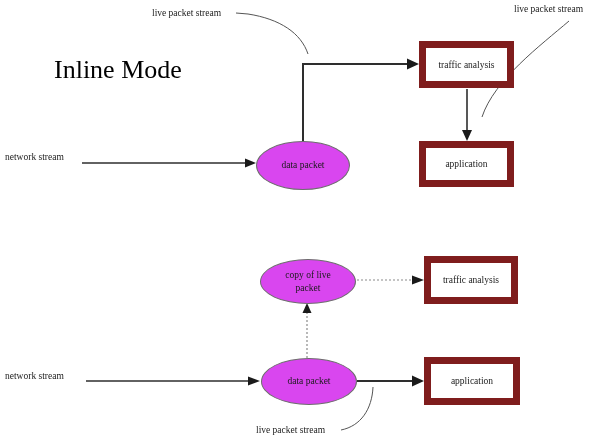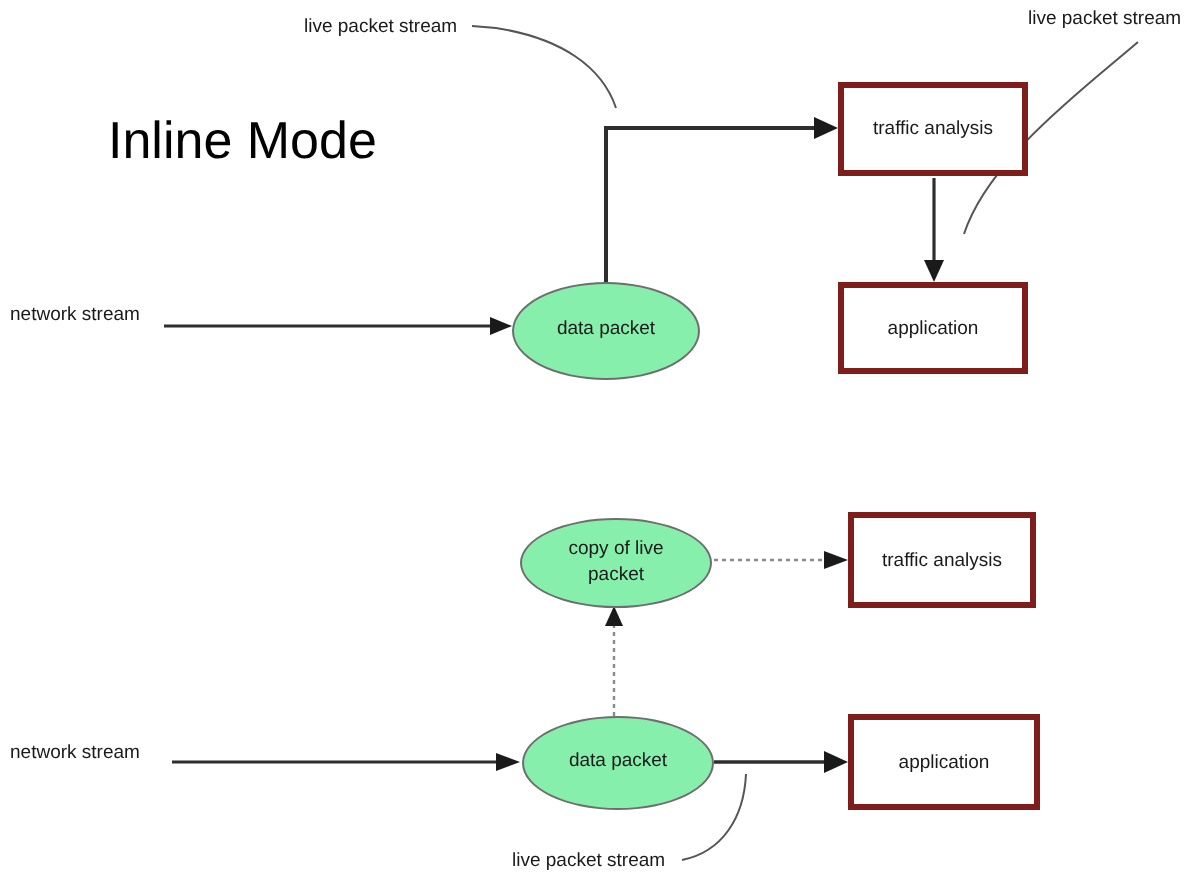--- a/index.html
+++ b/index.html
@@ -1,21 +1,21 @@
 <!DOCTYPE html>
 <html><head>
 <meta charset="utf-8">
 <style>
   html, body { margin: 0; padding: 0; background: #ffffff; }
   .canvas {
     position: relative;
     width: 600px;
     height: 444px;
     background: #ffffff;
-    font-family: Liberation Sans, sans-serif;
+    font-family: Liberation Serif, serif;
     color: #000000;
     overflow: hidden;
   }
   .connector-layer {
     position: absolute;
     left: 0; top: 0;
     z-index: 1;
   }
   .label-sm {
     position: absolute;
@@ -29,35 +29,35 @@
     position: absolute;
     font-size: 26px;
     line-height: 1.1;
     color: #000000;
     white-space: nowrap;
     z-index: 3;
   }
   .node-box {
     position: absolute;
     box-sizing: border-box;
-    border: 3px solid #7f1d1d;
+    border: 7px solid #7f1d1d;
     background: #ffffff;
     display: flex;
     align-items: center;
     justify-content: center;
     font-size: 9.5px;
     color: #1a1a1a;
     z-index: 2;
   }
   .node-ellipse {
     position: absolute;
     box-sizing: border-box;
     border: 1px solid #6e6e6e;
     border-radius: 50%;
-    background: #86efac;
+    background: #d946ef;
     display: flex;
     align-items: center;
     justify-content: center;
     text-align: center;
     font-size: 9.5px;
     line-height: 1.3;
     color: #1a1a1a;
     z-index: 2;
   }
   .wrap-narrow { width: 64px; }

